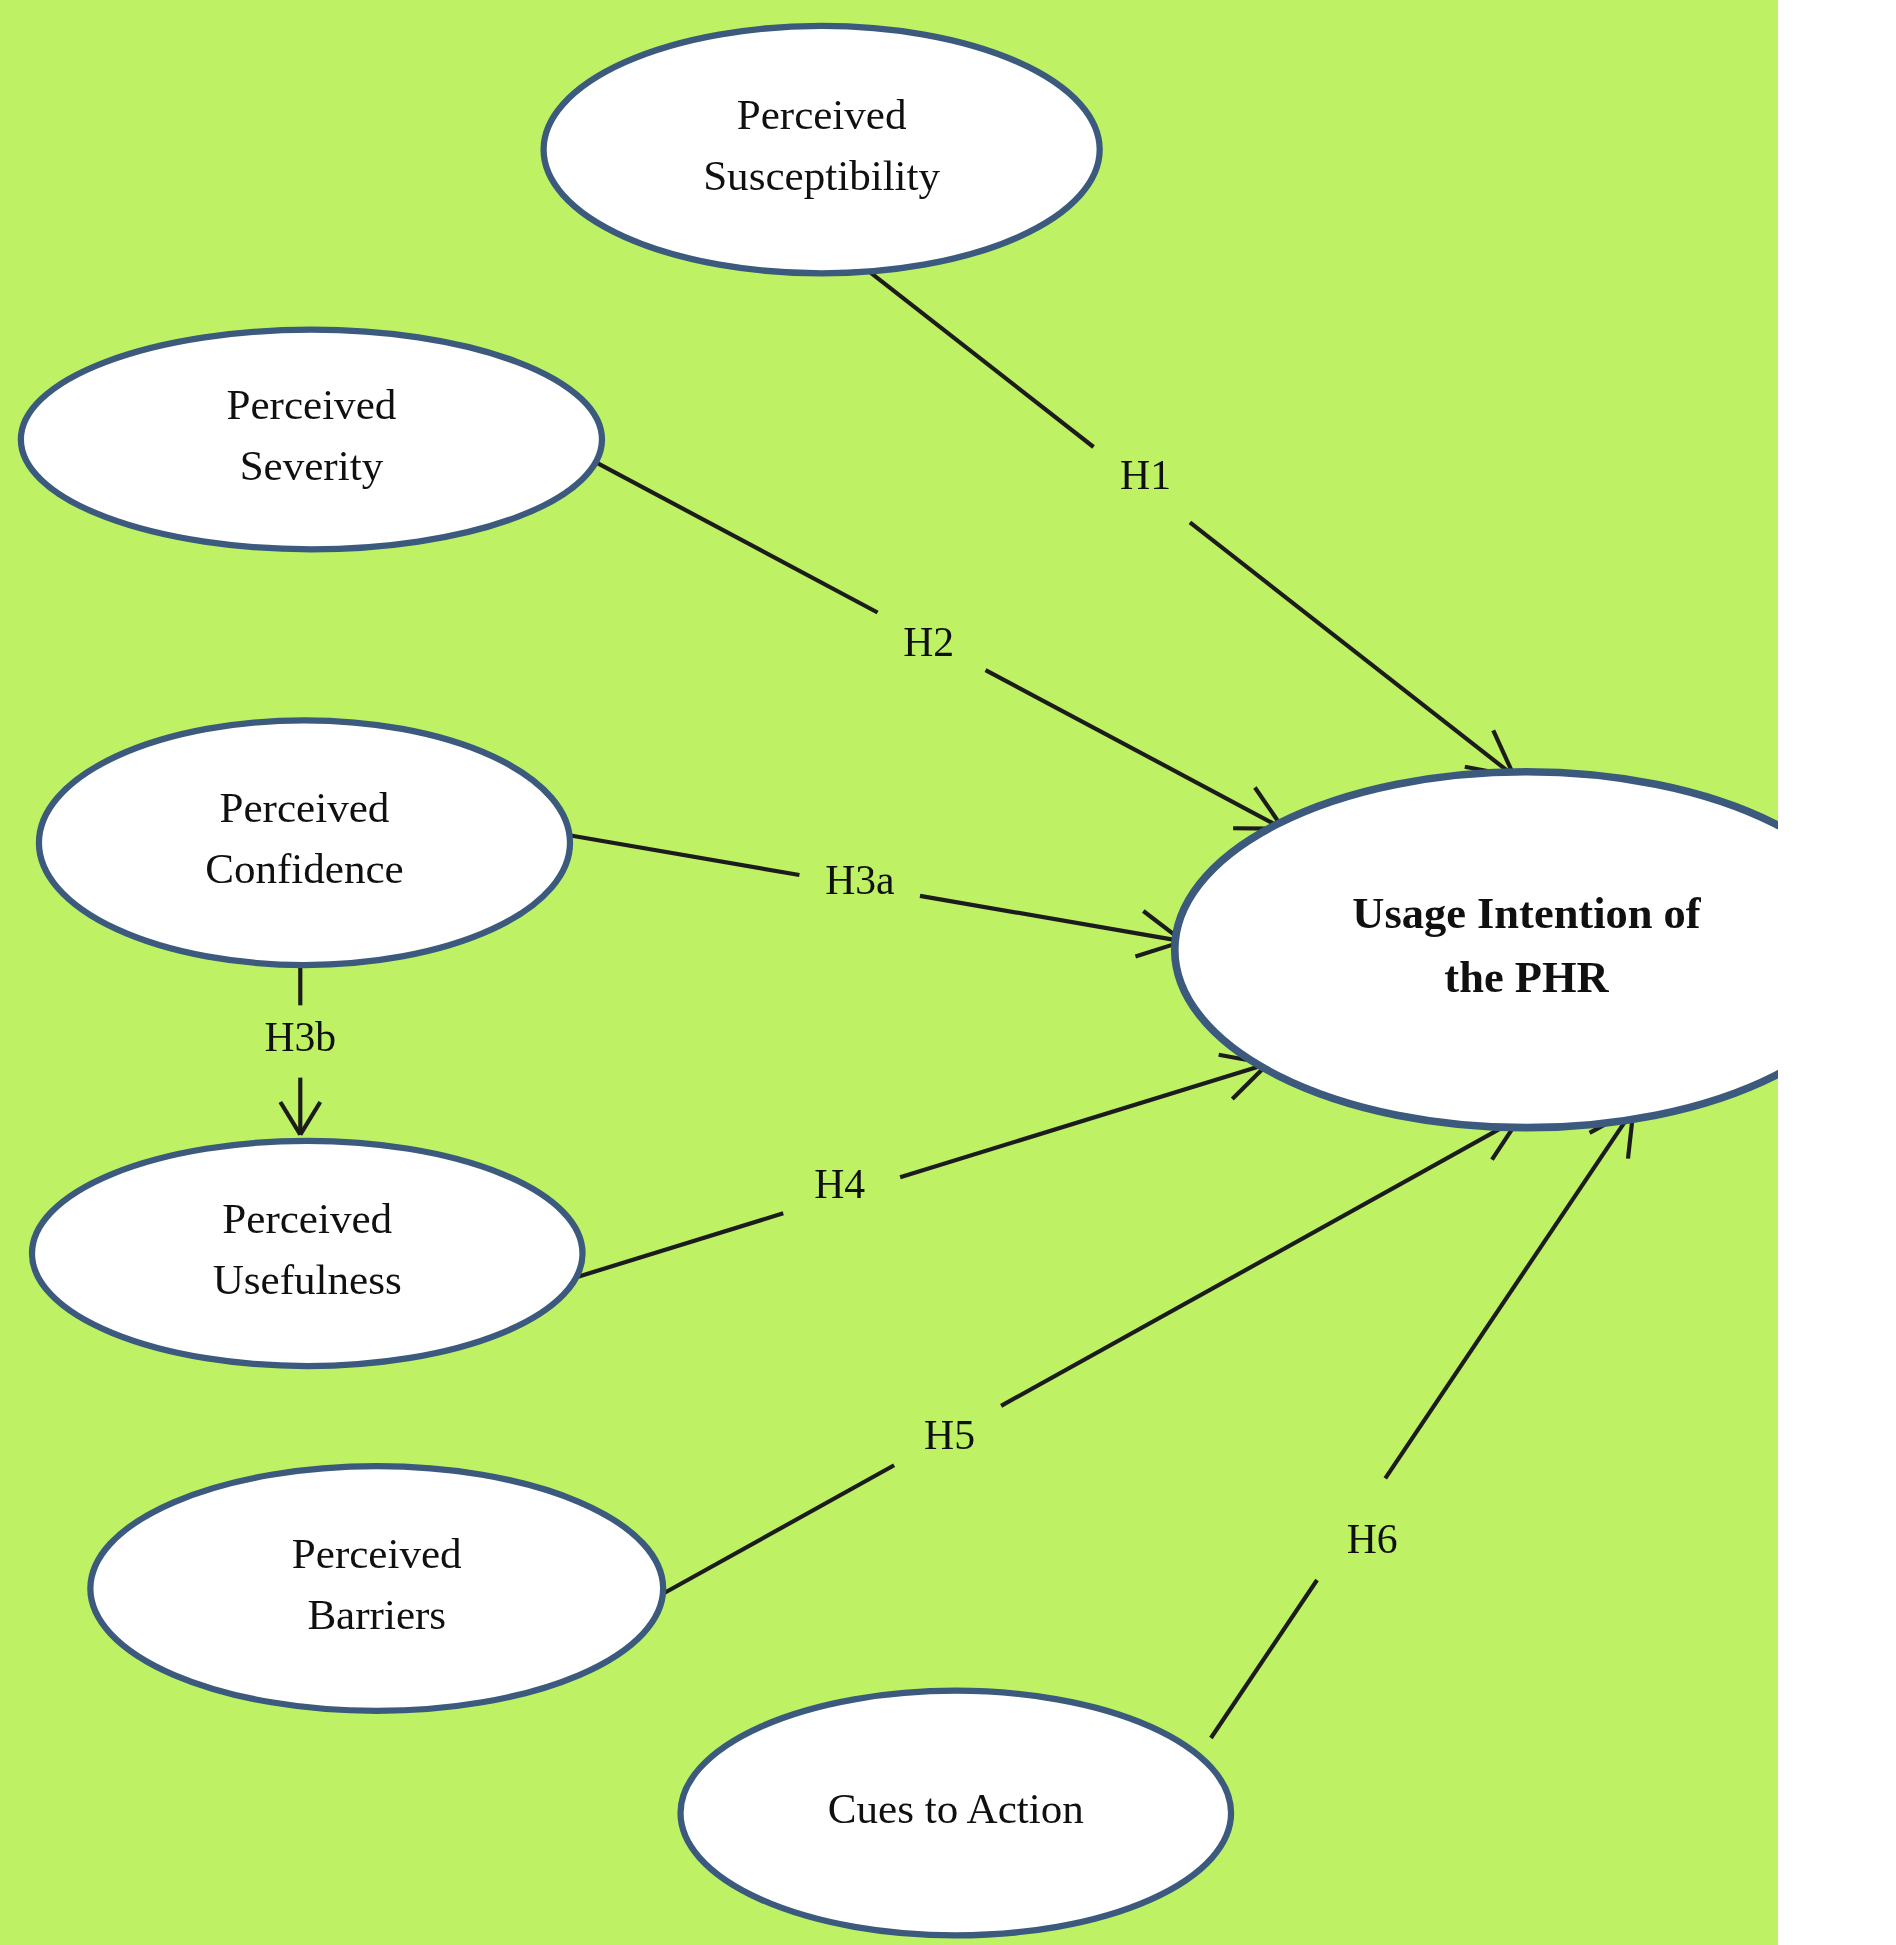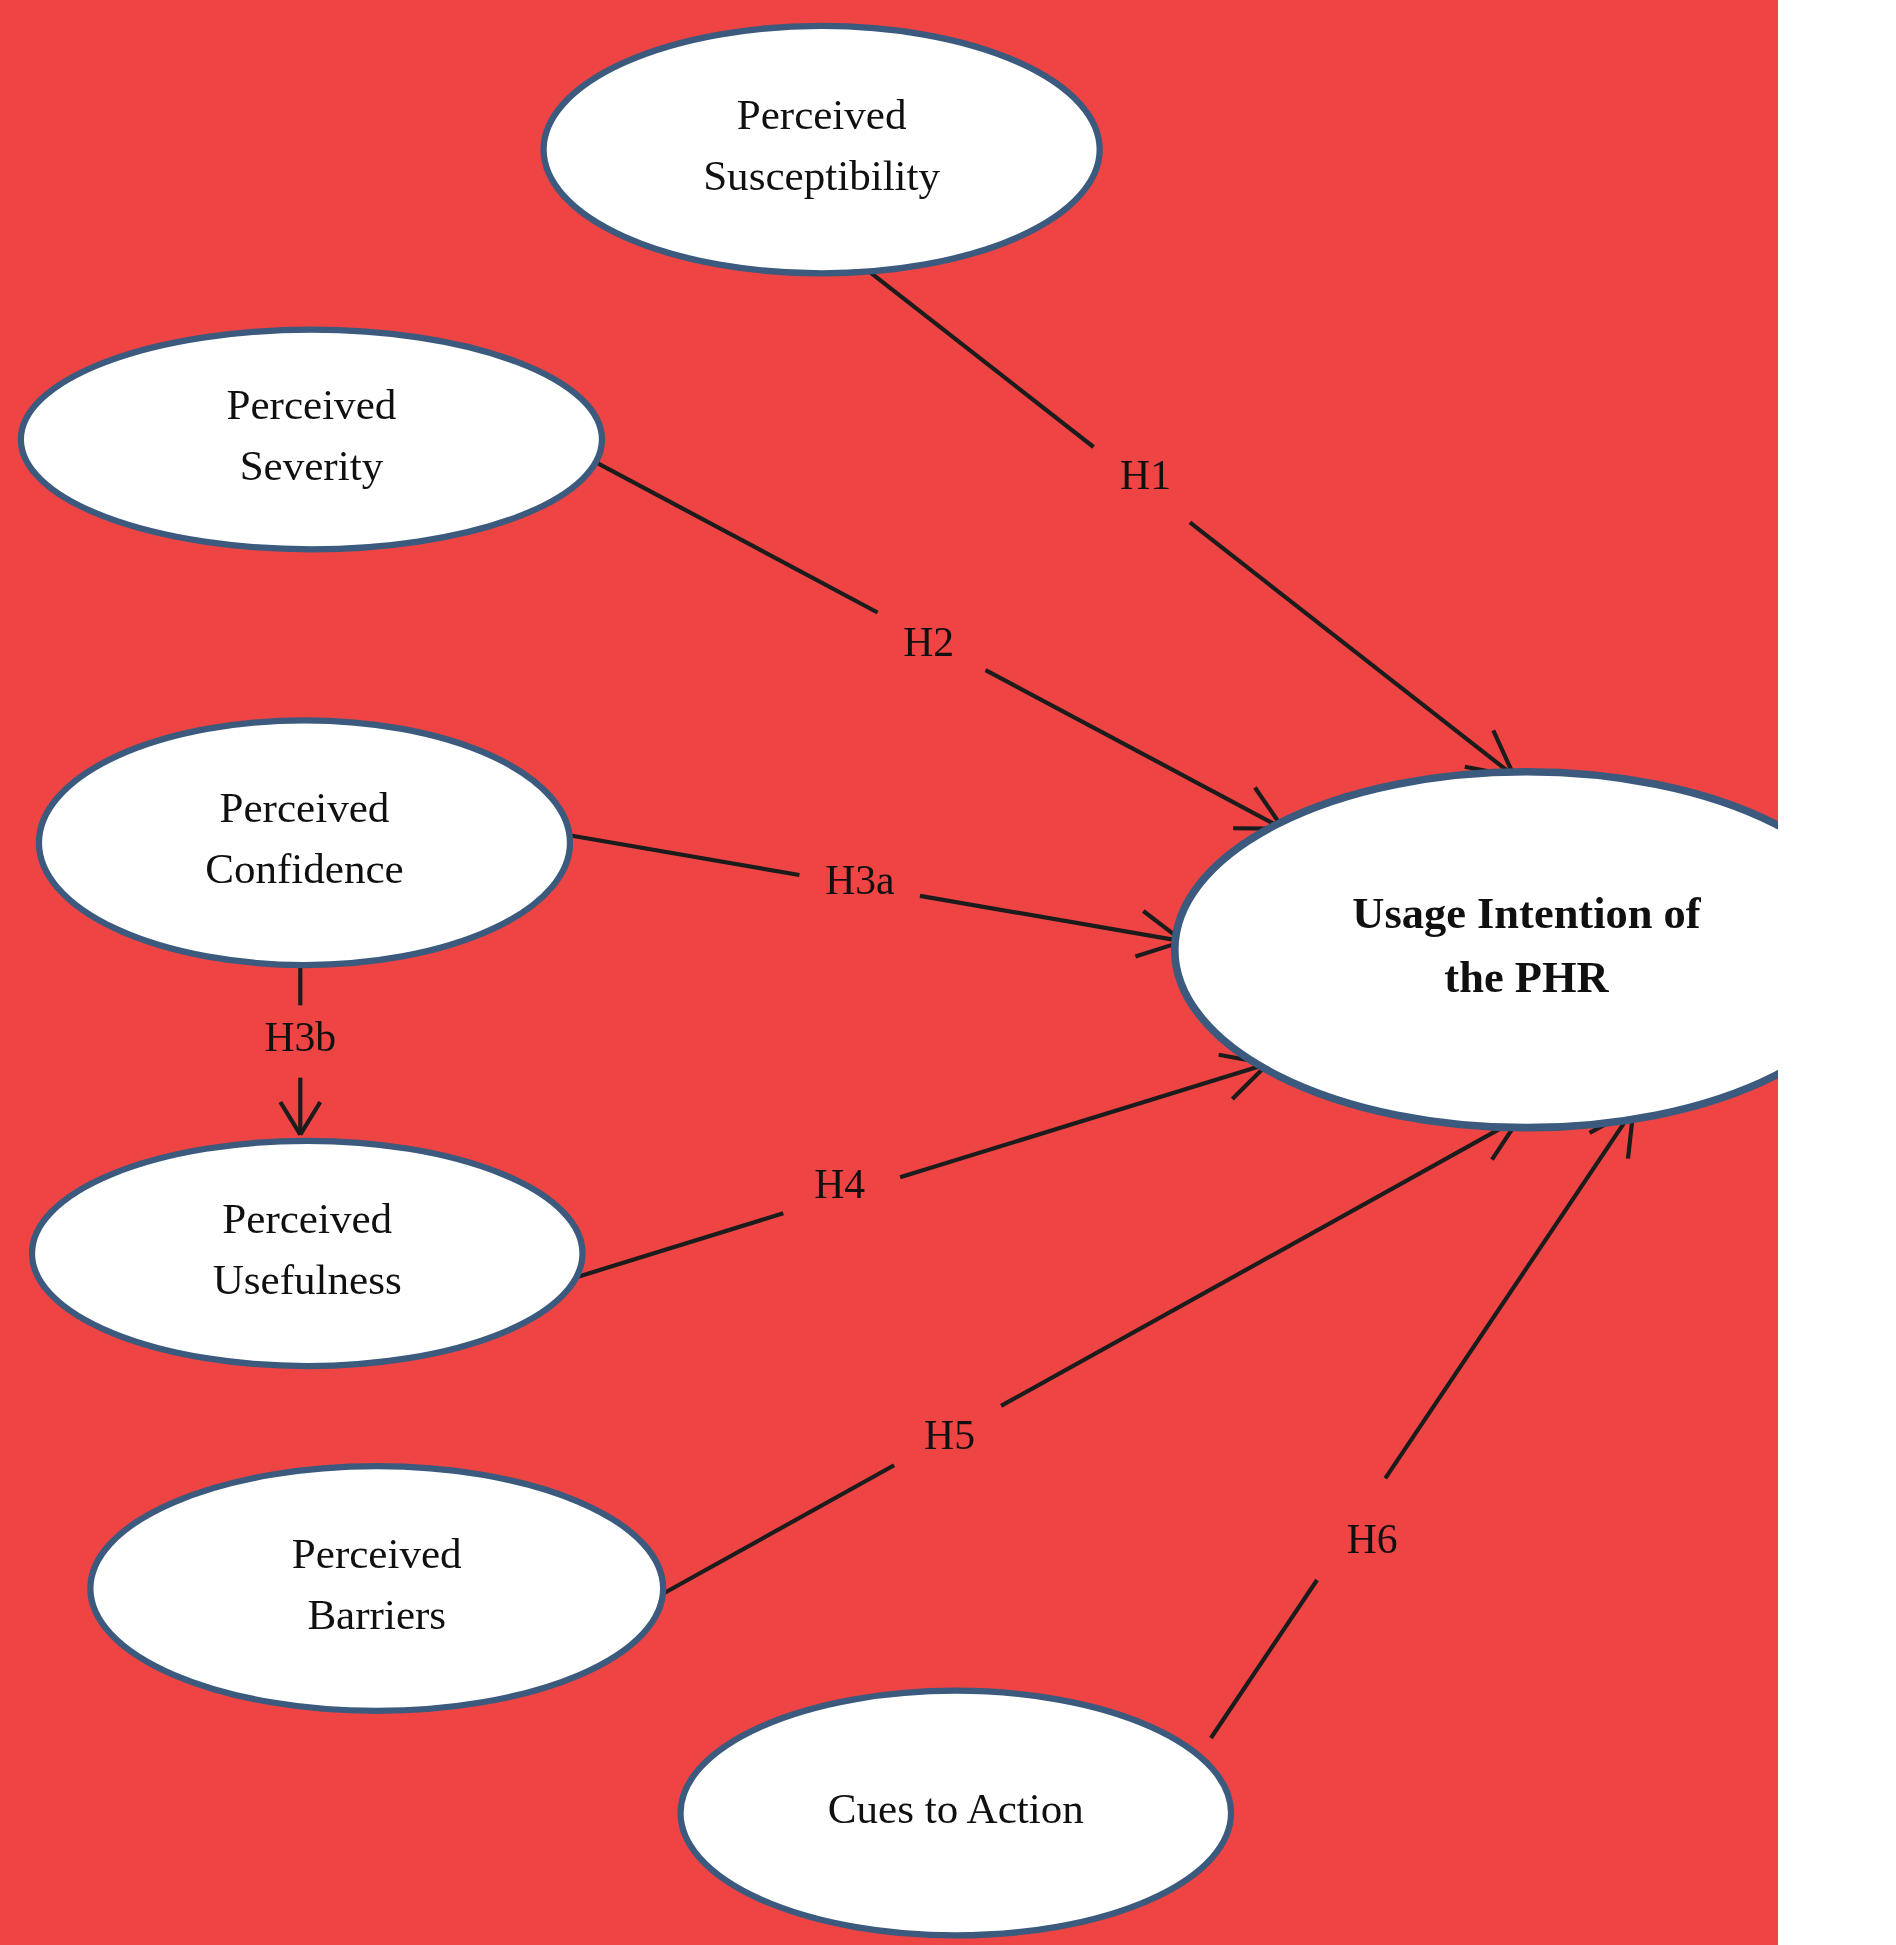--- a/index.html
+++ b/index.html
@@ -4,21 +4,21 @@
 <style>
   html, body {
     margin: 0;
     padding: 0;
     background: #ffffff;
   }
   #diagram-root {
     position: relative;
     width: 1778px;
     height: 1946px;
-    background: #ef4444;
+    background: #bef264;
     font-family: "Liberation Serif", "DejaVu Serif", serif;
     overflow: hidden;
   }
   svg.canvas {
     position: absolute;
     top: 0;
     left: 0;
     width: 1897px;
     height: 1946px;
   }

